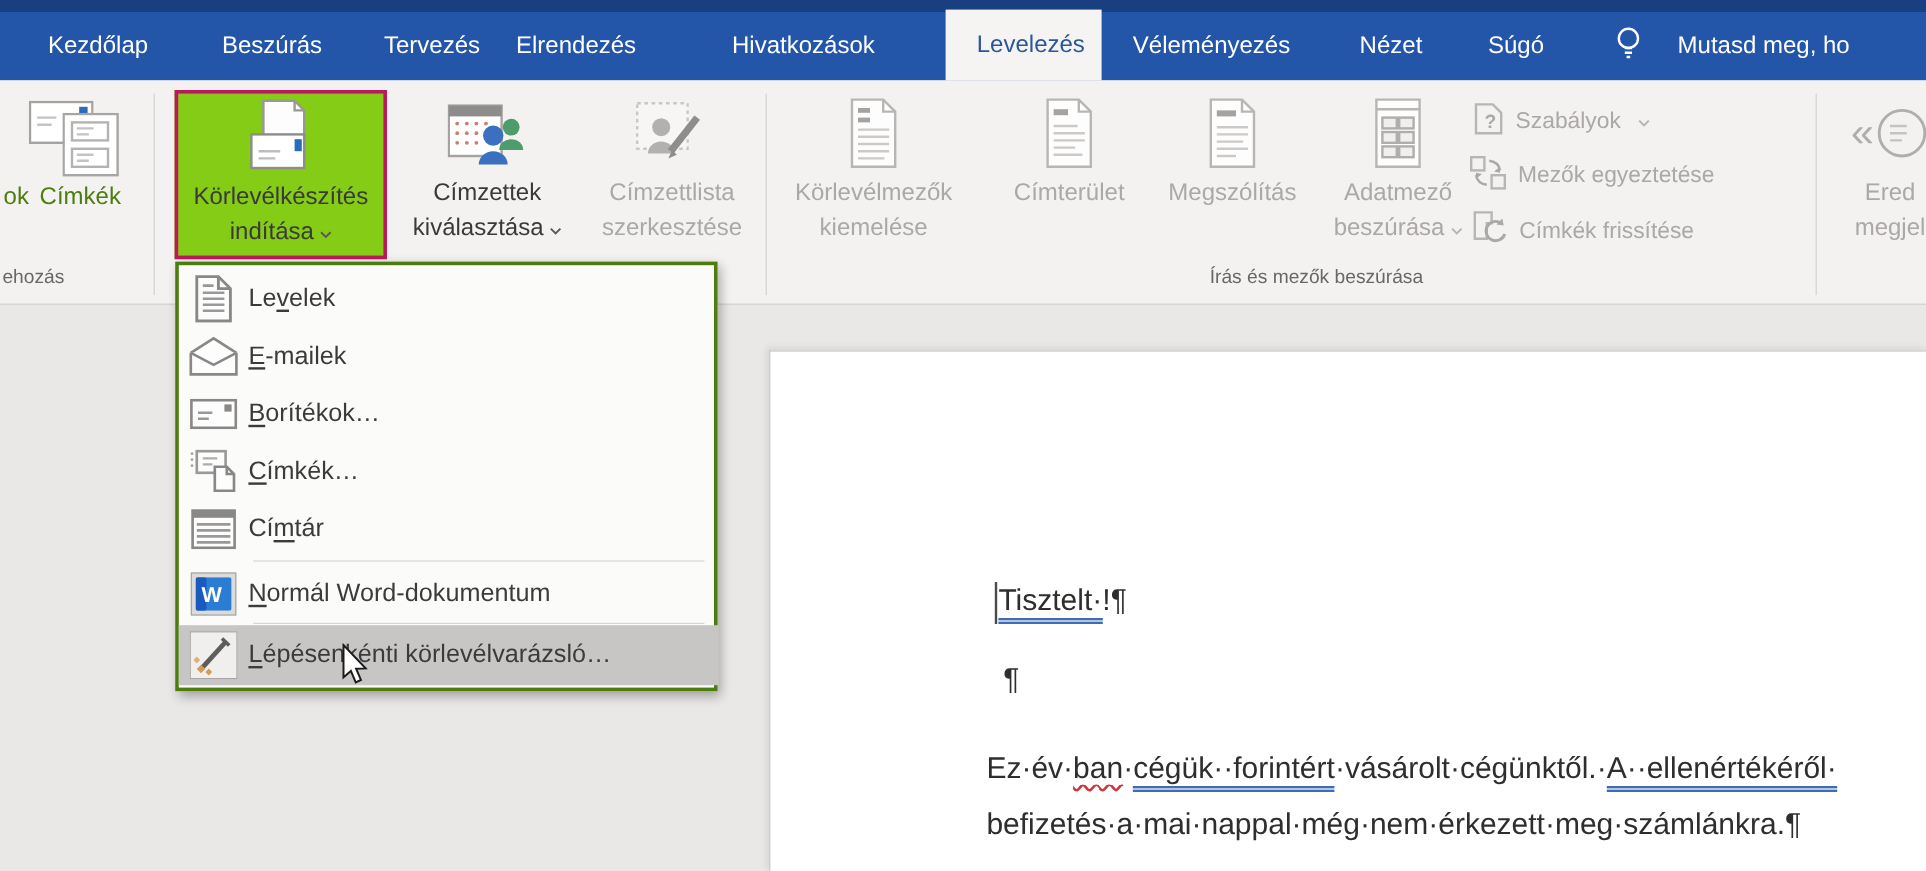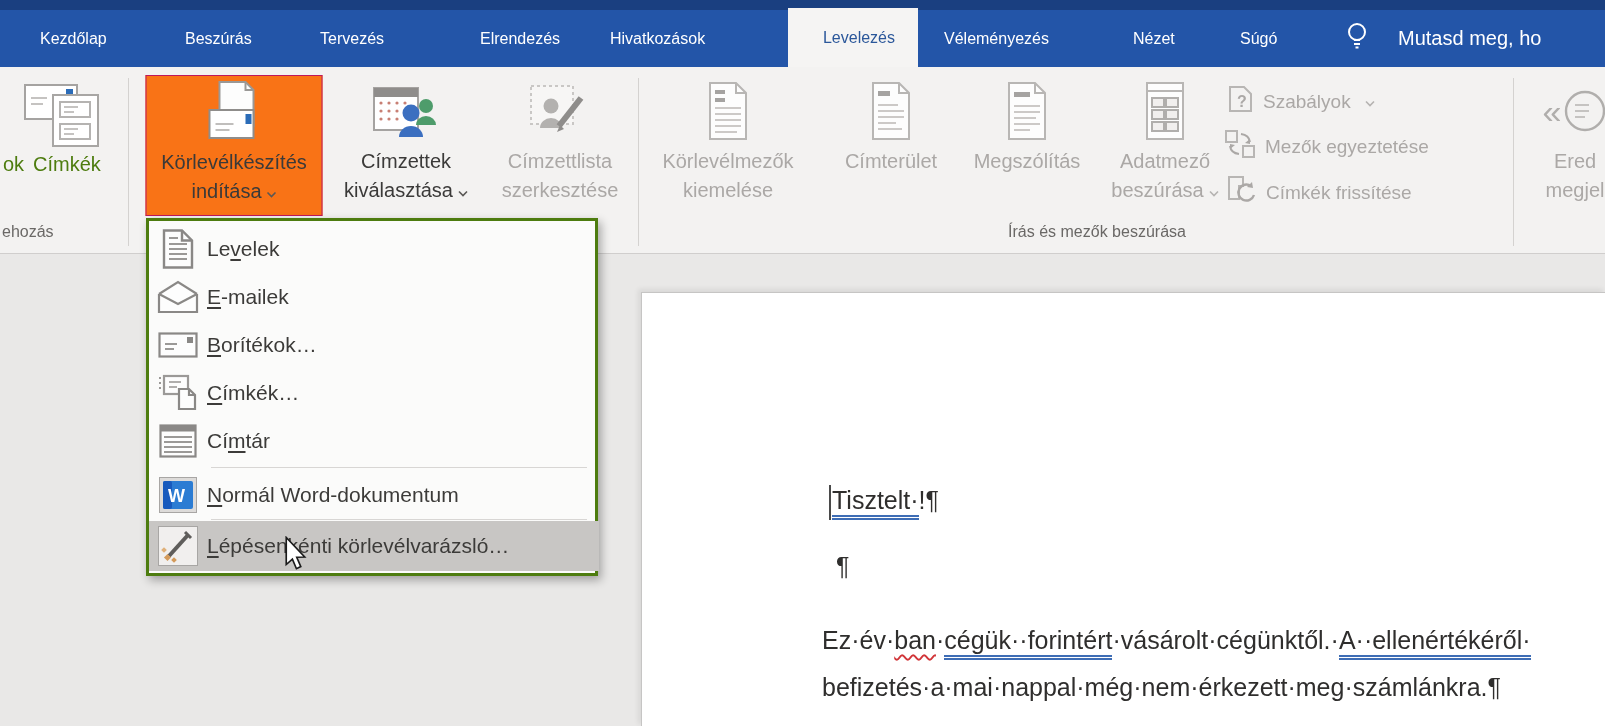--- a/index.html
+++ b/index.html
@@ -4,34 +4,34 @@
 <style>
   html,body{margin:0;padding:0;}
   body{
     width:1605px;height:726px;position:relative;overflow:hidden;
     background:#e9e8e7;font-family:"Liberation Sans",sans-serif;
     -webkit-font-smoothing:antialiased;
   }
   
   .tabbar{position:absolute;left:0;top:0;width:1605px;height:67px;background:#2355a8;}
   .tabbar .topstrip{position:absolute;left:0;top:0;width:100%;height:10px;background:#1a3f80;}
-  .tab{position:absolute;top:10px;height:57px;line-height:57px;color:#fff;font-size:16px;white-space:nowrap;cursor:default;}
+  .tab{position:absolute;top:10px;height:57px;line-height:57px;color:#fff;font-size:20px;white-space:nowrap;cursor:default;}
   .tab.active{top:8px;height:59px;line-height:59px;background:#f5f4f3;color:#2b579a;text-align:center;padding-left:12px;}
   .bulb{position:absolute;top:21px;}
   .tellme{position:absolute;top:10px;height:57px;line-height:57px;color:#fff;font-size:20px;white-space:nowrap;}
   
   .ribbon{position:absolute;left:0;top:67px;width:1605px;height:187px;background:#f3f2f1;border-bottom:1px solid #d0cecd;box-sizing:border-box;}
   .vsep{position:absolute;top:11px;width:1px;height:168px;background:#d4d2d0;}
   .gcap{position:absolute;top:156px;font-size:16px;color:#6a6866;white-space:nowrap;}
   .center{transform:translateX(-50%);}
   .bigbtn{position:absolute;top:8px;height:141px;display:flex;flex-direction:column;align-items:center;transform:translateX(-50%);}
   .bicon{height:72px;display:flex;align-items:center;justify-content:center;}
   .blabel{font-size:20px;line-height:29px;color:#3b3a39;text-align:center;white-space:nowrap;}
   .disabled .blabel{color:#aba8a6;}
-  .selbtn{background:#f97316;border:1px solid #be185d;box-sizing:border-box;}
+  .selbtn{background:#84cc16;border:3px solid #be185d;box-sizing:border-box;}
   .smallrow{position:absolute;display:flex;align-items:center;gap:9px;font-size:19px;color:#aba8a6;white-space:nowrap;}
   .chev{display:inline-block;margin-left:5px;margin-bottom:2px;}
   .minilabel{position:absolute;font-size:20px;color:#4d7c0f;white-space:nowrap;}
   
   .menu{position:absolute;left:146px;top:218px;width:452px;height:358px;background:#fbfbfa;border:3px solid #4d7c0f;box-shadow:3px 4px 9px rgba(0,0,0,.32);z-index:50;box-sizing:border-box;}
   .mi{position:absolute;left:0;width:450px;height:48px;display:flex;align-items:center;cursor:default;}
   .mi .mico{width:58px;display:flex;justify-content:center;align-items:center;}
   .mlabel{font-size:21px;color:#3c3b39;white-space:pre;}
   .accel{text-decoration:underline;text-underline-offset:3px;}
   .mi.hl{background:#c8c6c4;}
@@ -46,21 +46,21 @@
   .cursor{position:absolute;left:283px;top:536px;z-index:99;}
 </style>
 </head>
 <body>
 
 <div class="tabbar">
   <div class="topstrip"></div>
   <div class="tab" style="left:40px">Kezdőlap</div>
   <div class="tab" style="left:185px">Beszúrás</div>
   <div class="tab" style="left:320px">Tervezés</div>
-  <div class="tab" style="left:480px">Elrendezés</div>
+  <div class="tab" style="left:430px">Elrendezés</div>
   <div class="tab" style="left:610px">Hivatkozások</div>
   <div class="tab active" style="left:788px;width:118px">Levelezés</div>
   <div class="tab" style="left:944px">Véleményezés</div>
   <div class="tab" style="left:1133px">Nézet</div>
   <div class="tab" style="left:1240px">Súgó</div>
   <span class="bulb" style="left:1345px">
     <svg width="24" height="30" viewBox="0 0 24 30" fill="none">
       <circle cx="12" cy="11" r="8" stroke="#fff" stroke-width="2"></circle>
       <path d="M9 19 h6 M9 23 h6 M10.5 26.5 h3" stroke="#fff" stroke-width="2"></path>
     </svg>

